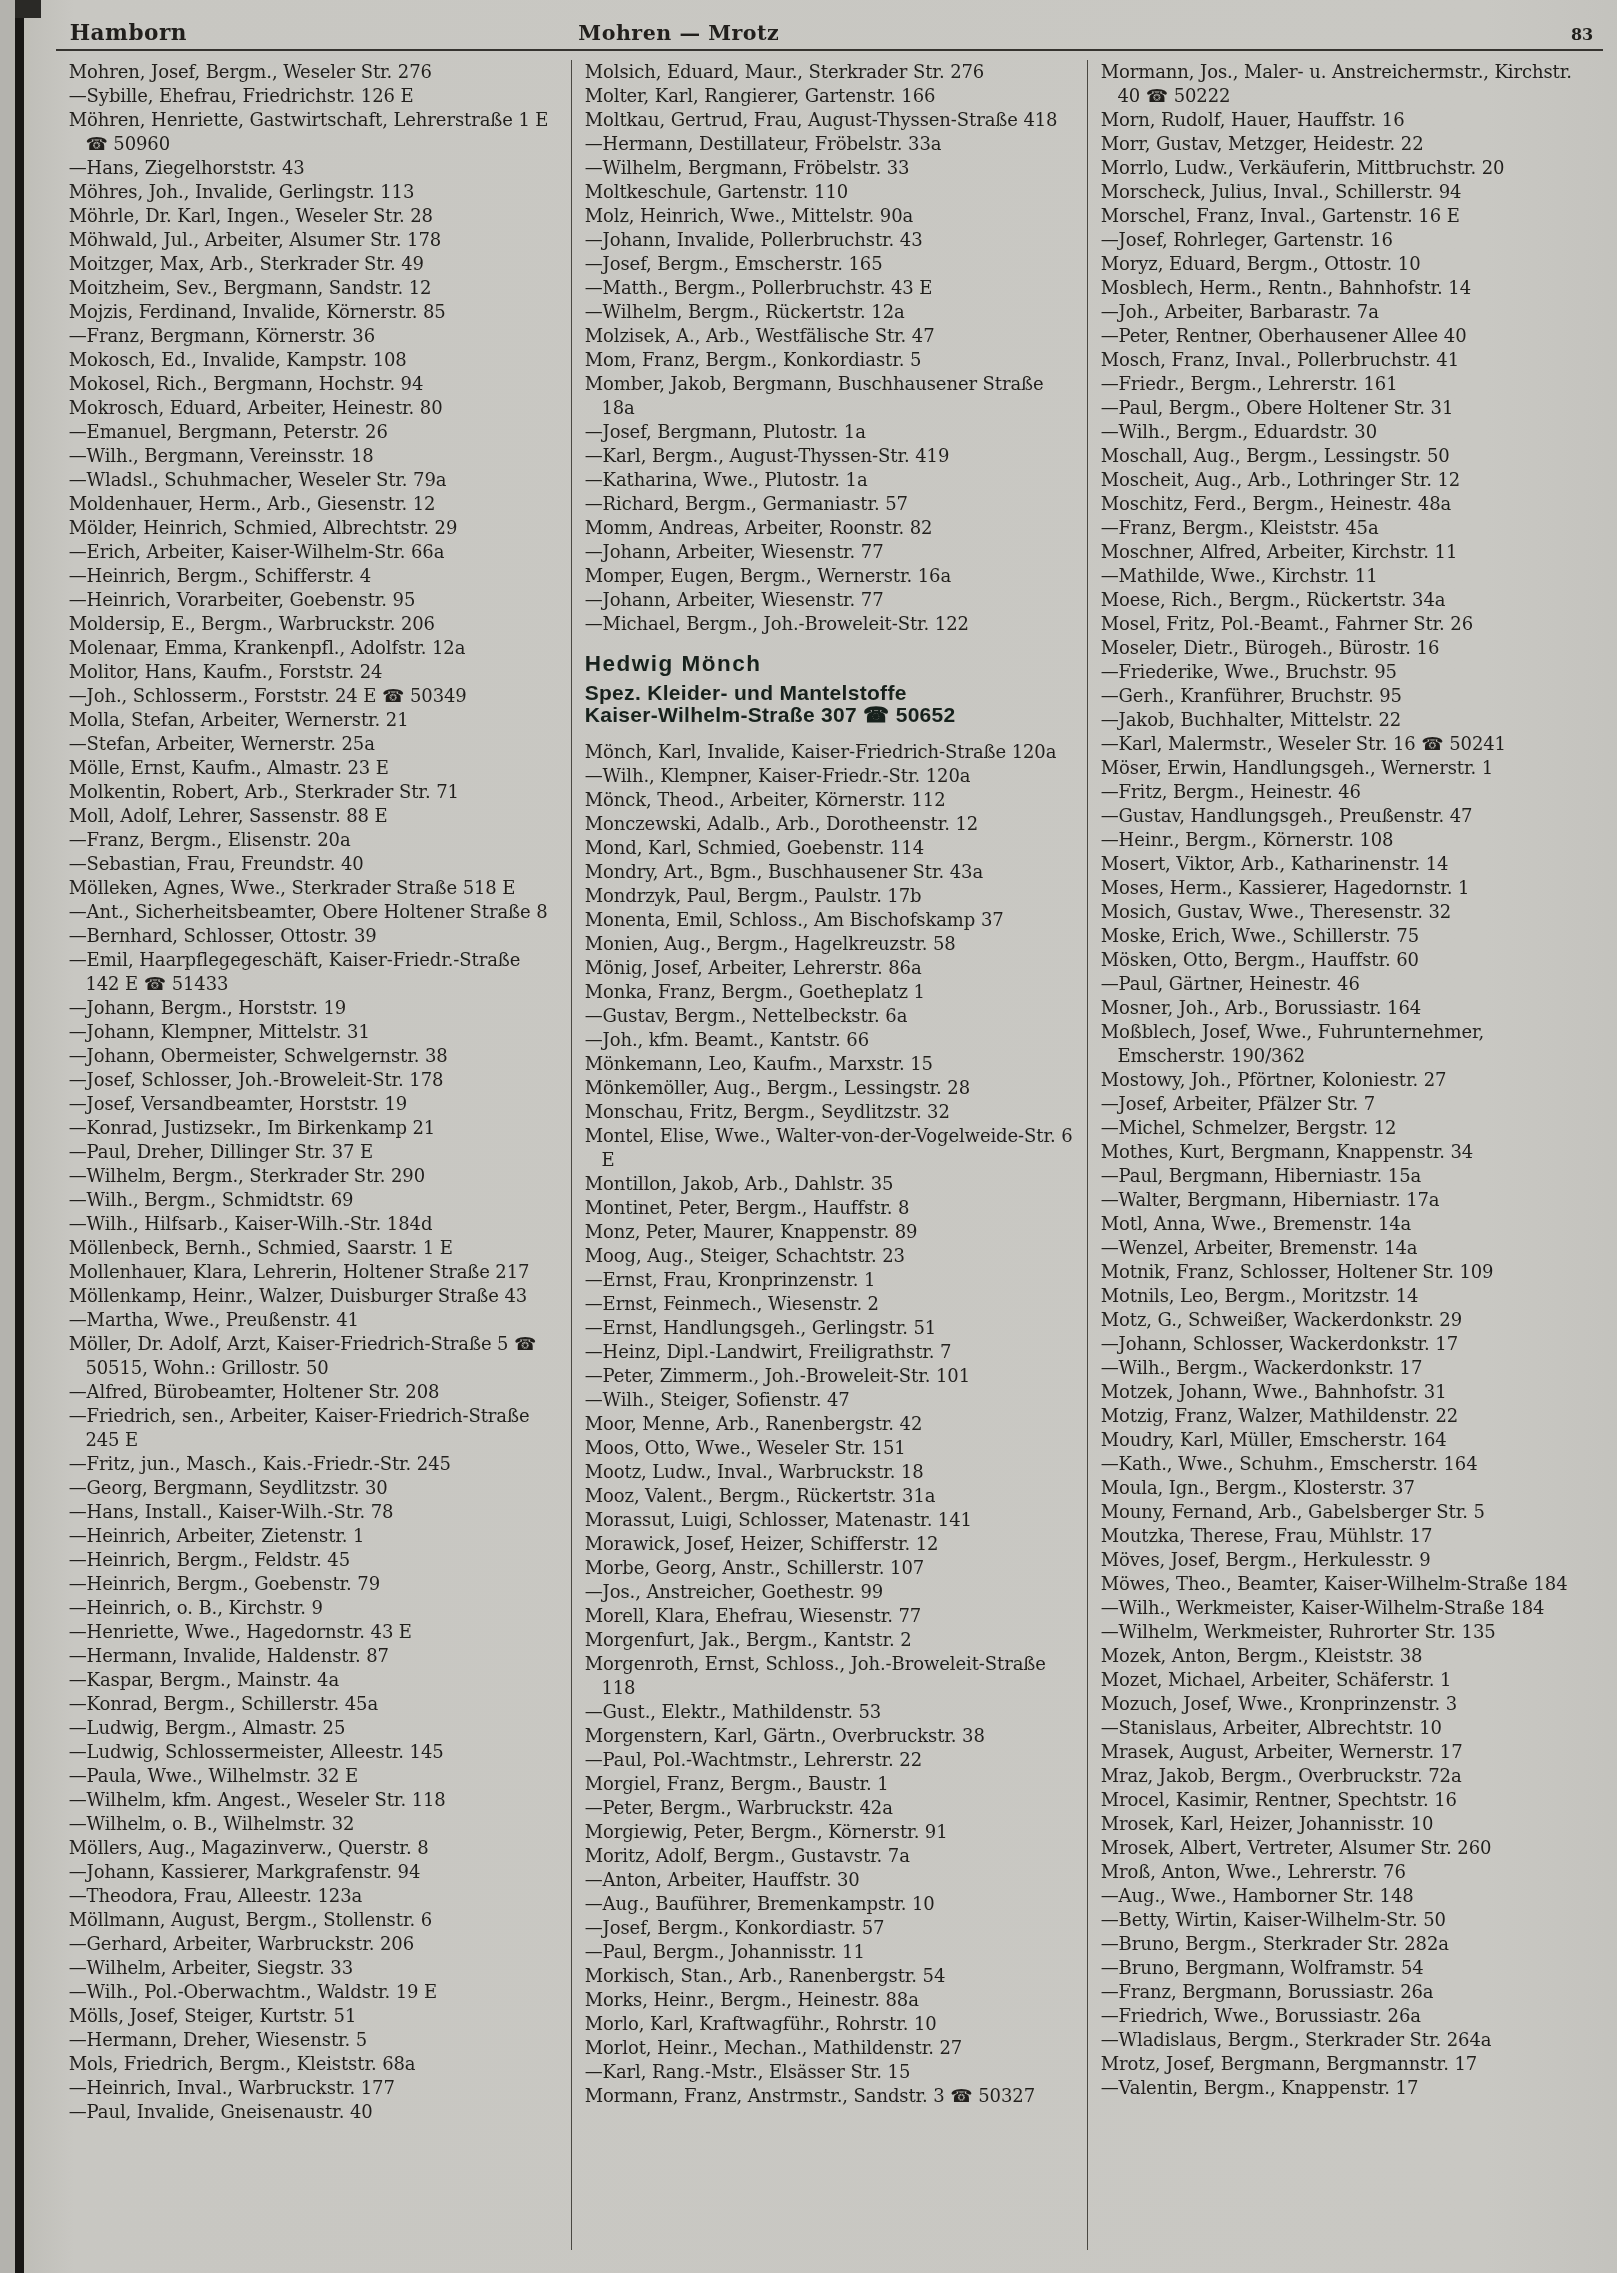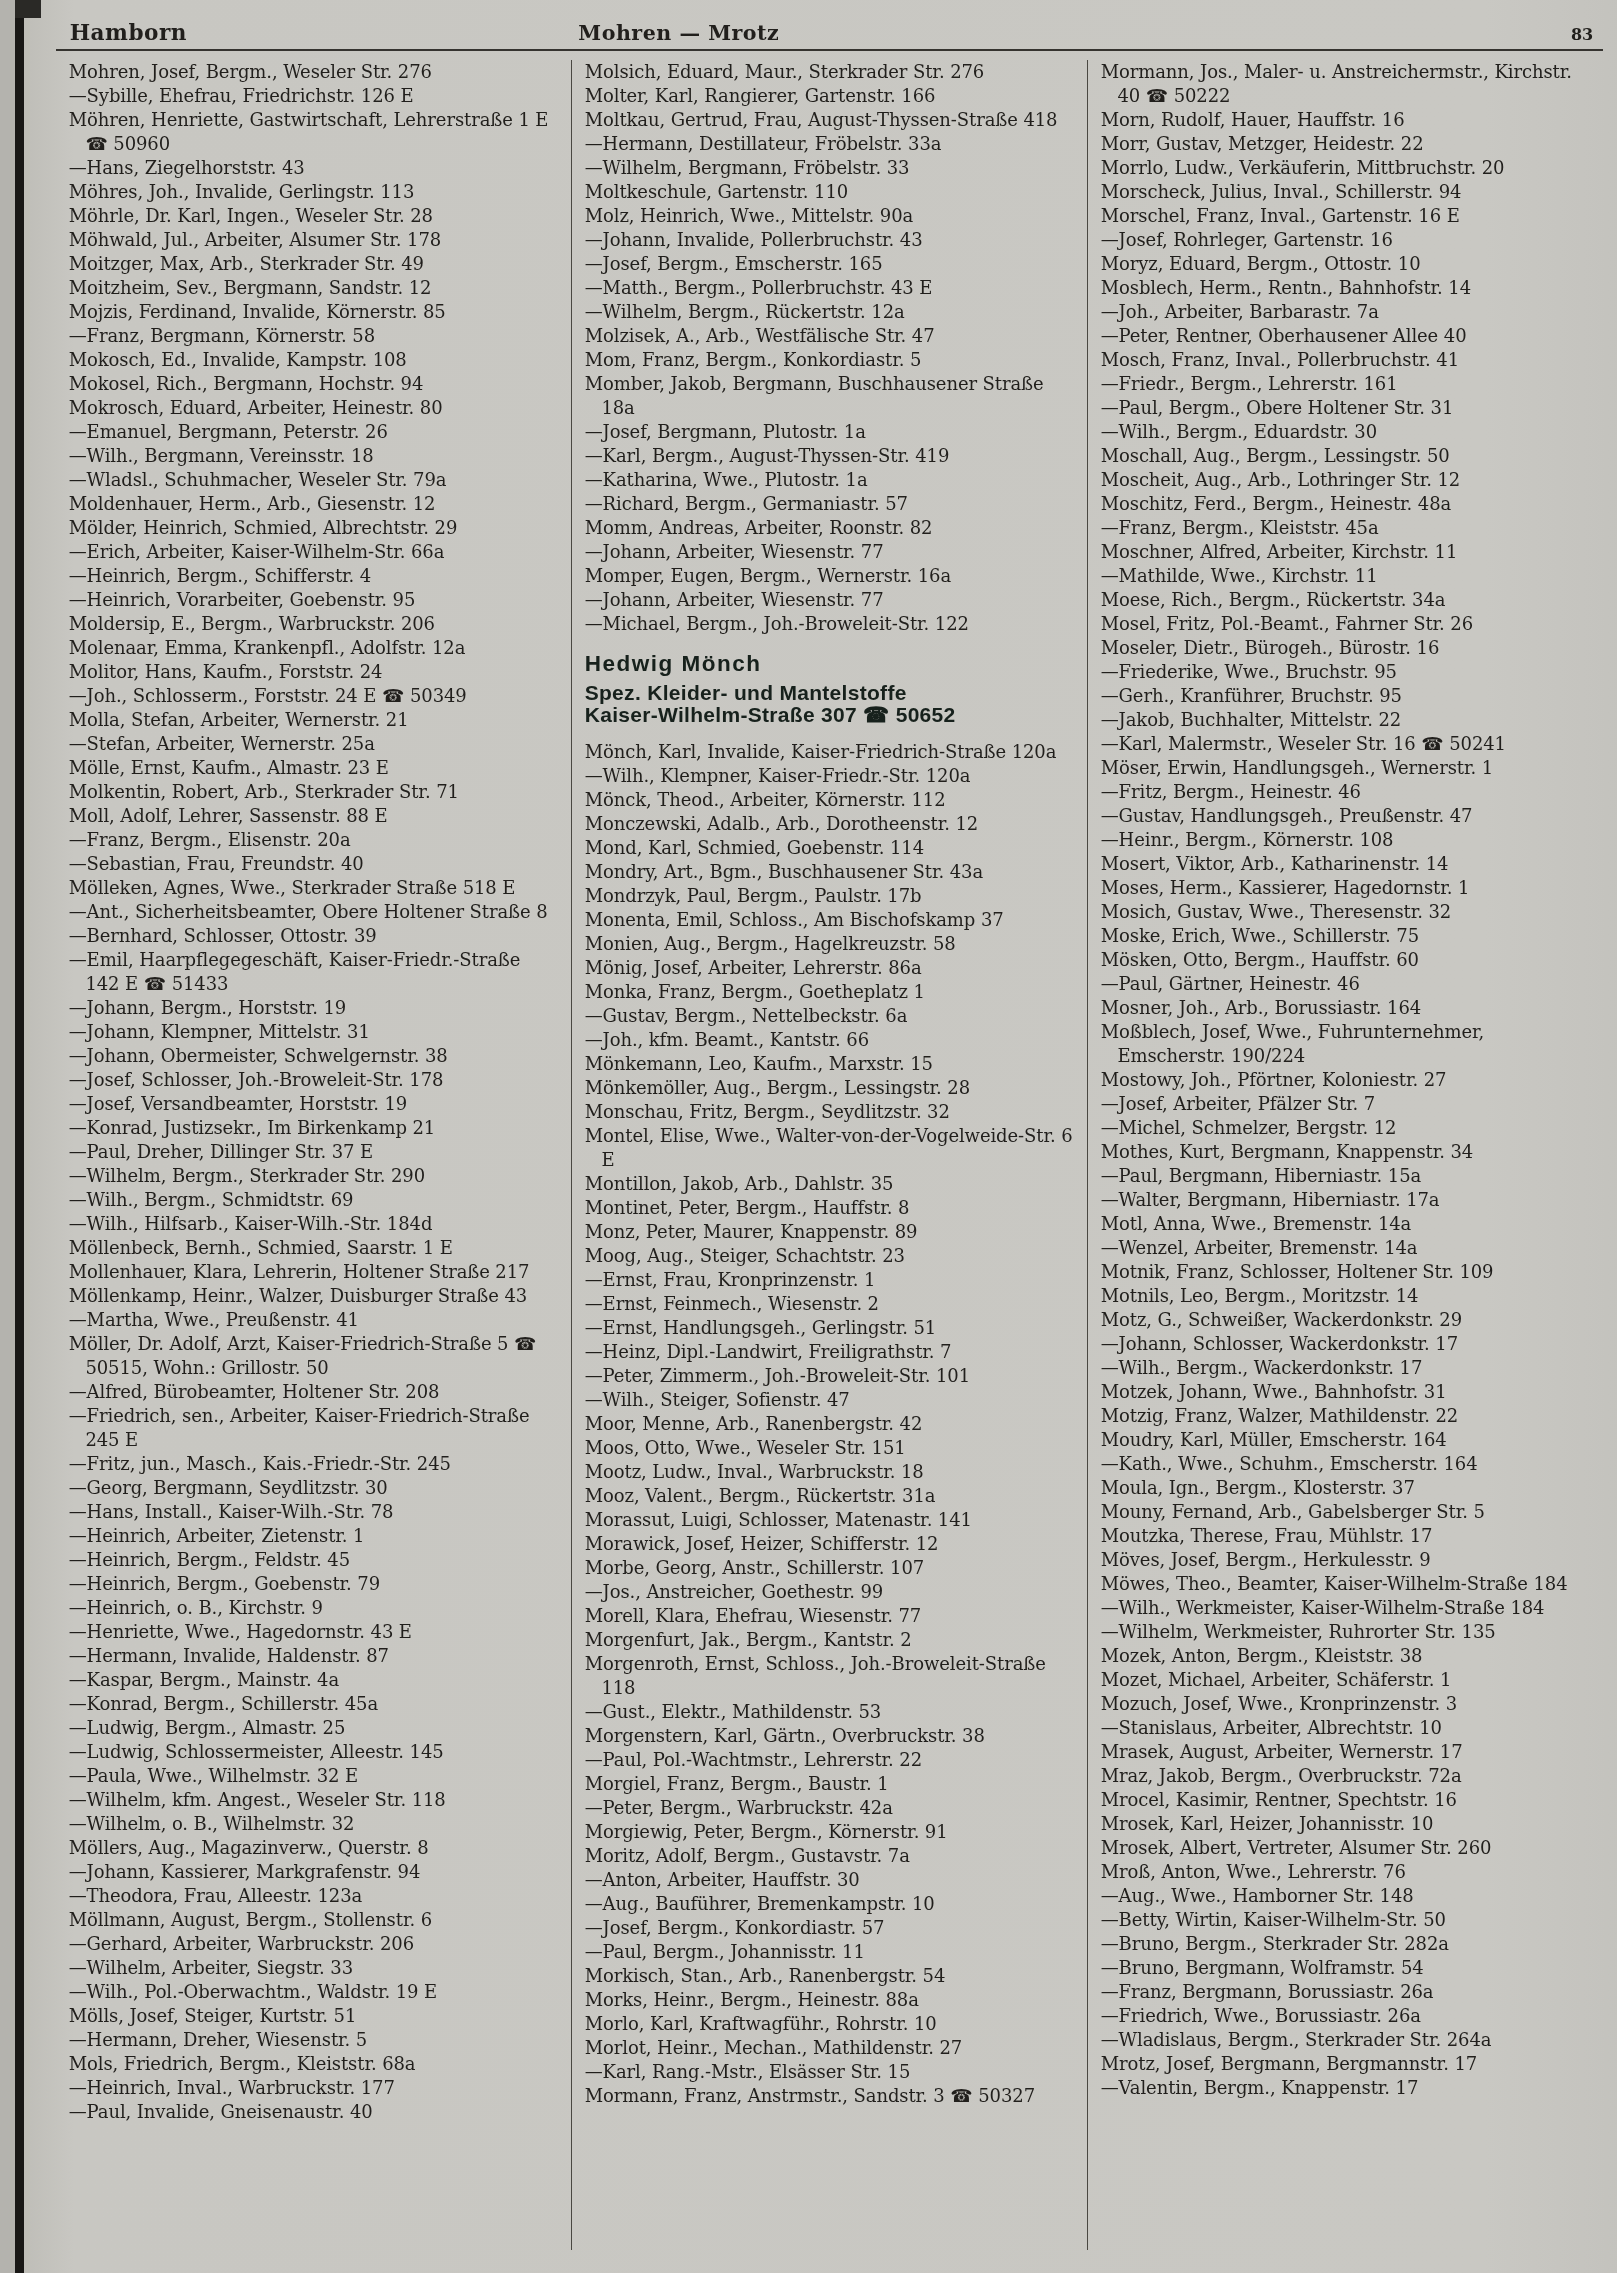--- a/index.html
+++ b/index.html
@@ -52,21 +52,21 @@
           <p class="entry">Mohren, Josef, Bergm., Weseler Str. 276</p>
           <p class="entry">—Sybille, Ehefrau, Friedrichstr. 126 E</p>
           <p class="entry">Möhren, Henriette, Gastwirtschaft, Lehrerstraße 1 E ☎ 50960</p>
           <p class="entry">—Hans, Ziegelhorststr. 43</p>
           <p class="entry">Möhres, Joh., Invalide, Gerlingstr. 113</p>
           <p class="entry">Möhrle, Dr. Karl, Ingen., Weseler Str. 28</p>
           <p class="entry">Möhwald, Jul., Arbeiter, Alsumer Str. 178</p>
           <p class="entry">Moitzger, Max, Arb., Sterkrader Str. 49</p>
           <p class="entry">Moitzheim, Sev., Bergmann, Sandstr. 12</p>
           <p class="entry">Mojzis, Ferdinand, Invalide, Körnerstr. 85</p>
-          <p class="entry">—Franz, Bergmann, Körnerstr. 58</p>
+          <p class="entry">—Franz, Bergmann, Körnerstr. 36</p>
           <p class="entry">Mokosch, Ed., Invalide, Kampstr. 108</p>
           <p class="entry">Mokosel, Rich., Bergmann, Hochstr. 94</p>
           <p class="entry">Mokrosch, Eduard, Arbeiter, Heinestr. 80</p>
           <p class="entry">—Emanuel, Bergmann, Peterstr. 26</p>
           <p class="entry">—Wilh., Bergmann, Vereinsstr. 18</p>
           <p class="entry">—Wladsl., Schuhmacher, Weseler Str. 79a</p>
           <p class="entry">Moldenhauer, Herm., Arb., Giesenstr. 12</p>
           <p class="entry">Mölder, Heinrich, Schmied, Albrechtstr. 29</p>
           <p class="entry">—Erich, Arbeiter, Kaiser-Wilhelm-Str. 66a</p>
           <p class="entry">—Heinrich, Bergm., Schifferstr. 4</p>
@@ -258,21 +258,21 @@
           <p class="entry">—Fritz, Bergm., Heinestr. 46</p>
           <p class="entry">—Gustav, Handlungsgeh., Preußenstr. 47</p>
           <p class="entry">—Heinr., Bergm., Körnerstr. 108</p>
           <p class="entry">Mosert, Viktor, Arb., Katharinenstr. 14</p>
           <p class="entry">Moses, Herm., Kassierer, Hagedornstr. 1</p>
           <p class="entry">Mosich, Gustav, Wwe., Theresenstr. 32</p>
           <p class="entry">Moske, Erich, Wwe., Schillerstr. 75</p>
           <p class="entry">Mösken, Otto, Bergm., Hauffstr. 60</p>
           <p class="entry">—Paul, Gärtner, Heinestr. 46</p>
           <p class="entry">Mosner, Joh., Arb., Borussiastr. 164</p>
-          <p class="entry">Moßblech, Josef, Wwe., Fuhrunternehmer, Emscherstr. 190/224</p>
+          <p class="entry">Moßblech, Josef, Wwe., Fuhrunternehmer, Emscherstr. 190/362</p>
           <p class="entry">Mostowy, Joh., Pförtner, Koloniestr. 27</p>
           <p class="entry">—Josef, Arbeiter, Pfälzer Str. 7</p>
           <p class="entry">—Michel, Schmelzer, Bergstr. 12</p>
           <p class="entry">Mothes, Kurt, Bergmann, Knappenstr. 34</p>
           <p class="entry">—Paul, Bergmann, Hiberniastr. 15a</p>
           <p class="entry">—Walter, Bergmann, Hiberniastr. 17a</p>
           <p class="entry">Motl, Anna, Wwe., Bremenstr. 14a</p>
           <p class="entry">—Wenzel, Arbeiter, Bremenstr. 14a</p>
           <p class="entry">Motnik, Franz, Schlosser, Holtener Str. 109</p>
           <p class="entry">Motnils, Leo, Bergm., Moritzstr. 14</p>

